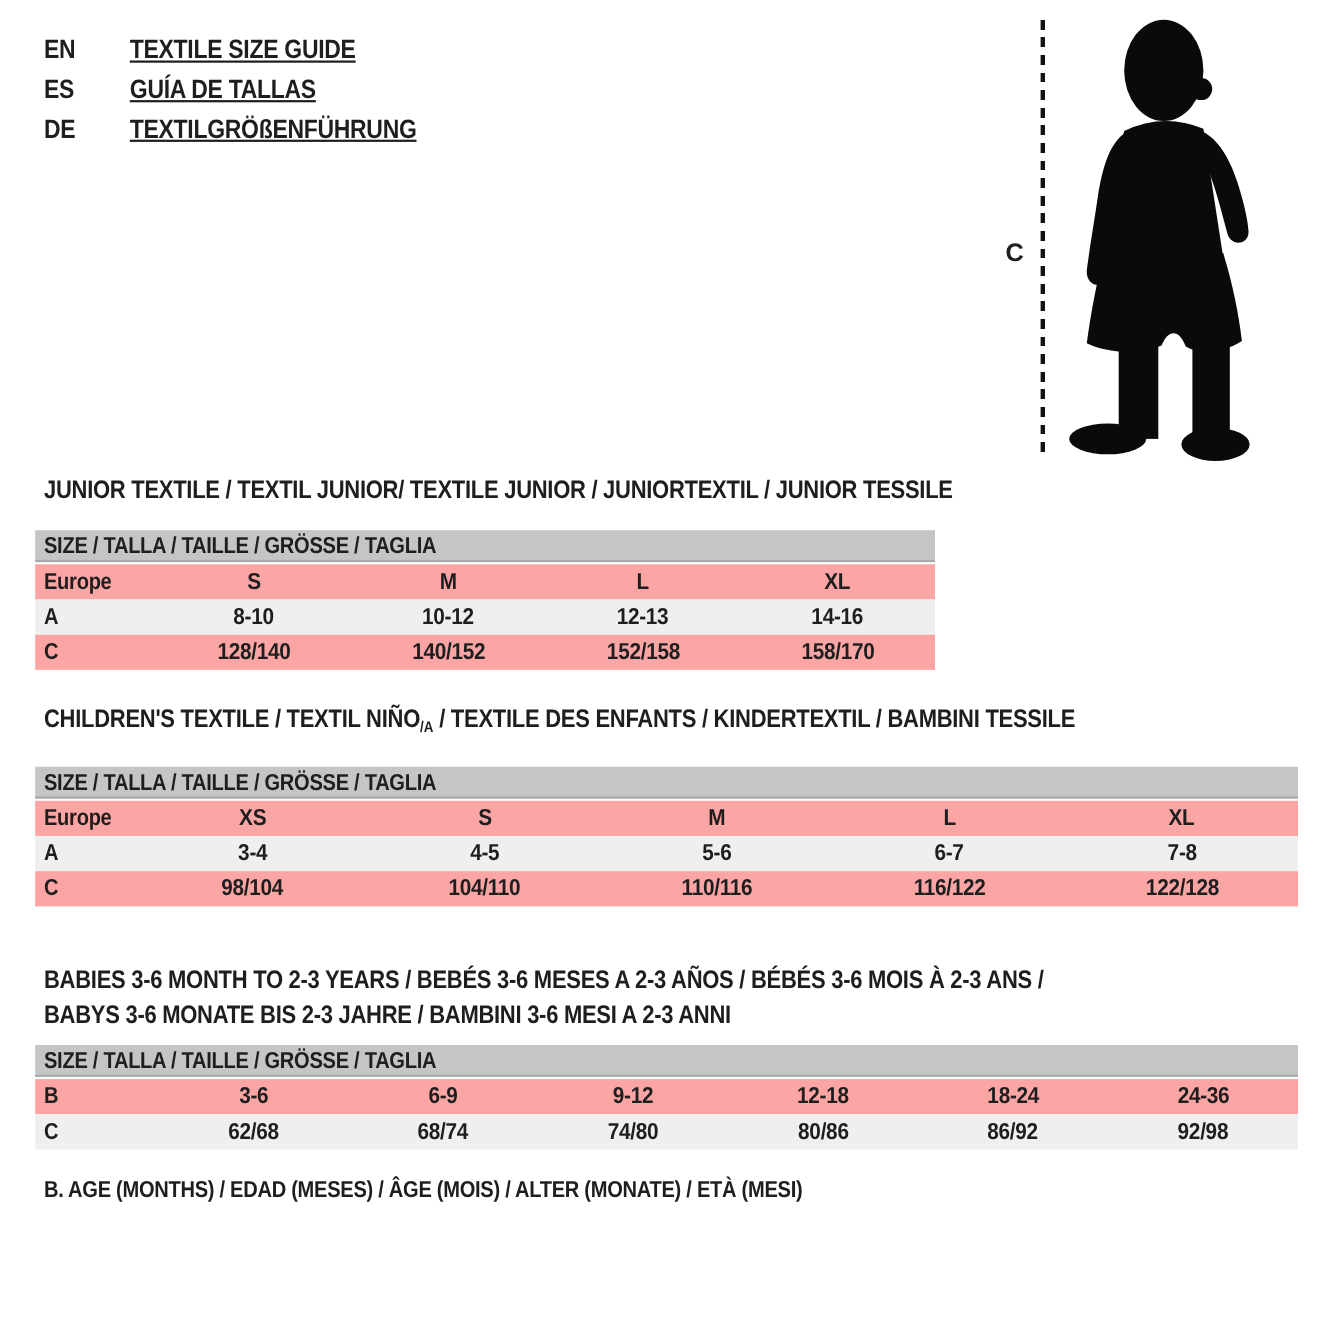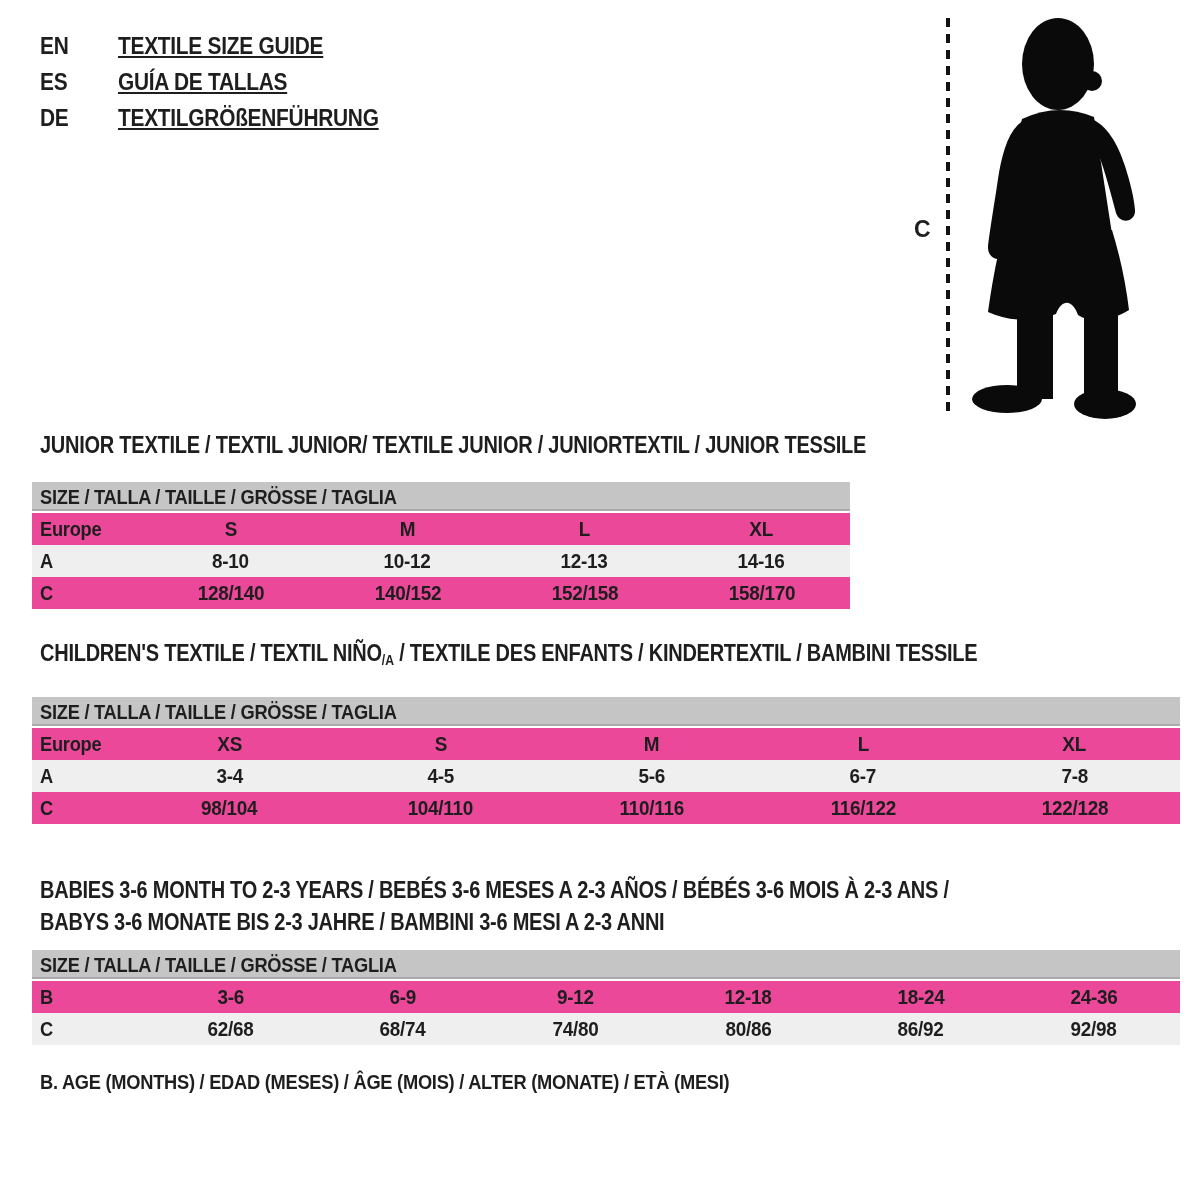--- a/index.html
+++ b/index.html
@@ -33,21 +33,21 @@
   .sec-title{font-size:23px;line-height:22px;margin:0 0 26px 8px;}
   .sec-title-2line{line-height:32px;margin:0 0 12px 8px;}
   .sec-title .sub{font-size:14px;vertical-align:-4px;letter-spacing:0;}
   .size-bar{
     height:29px;background:#c5c5c5;border-bottom:2px solid #ababab;
     display:flex;align-items:flex-end;padding-left:8px;box-sizing:border-box;
     font-size:21px;margin-bottom:2px;
   }
   .trow{display:flex;height:32px;align-items:center;font-size:21px;}
   .row-gray{background:#efefef;}
-  .row-white{background:#ec4899;}
+  .row-white{background:#fca5a5;}
   .tlabel{flex:none;padding-left:8px;text-align:left;}
   .sec-junior .tlabel{width:102px;}
   .sec-children .tlabel{width:84px;}
   .sec-babies .tlabel{width:104px;}
   .tcell{flex:1;text-align:center;}
 
   
   .legend{position:absolute;left:40px;top:1066px;}
   .legend-line{height:31px;display:flex;align-items:center;font-size:21px;}
 </style>

